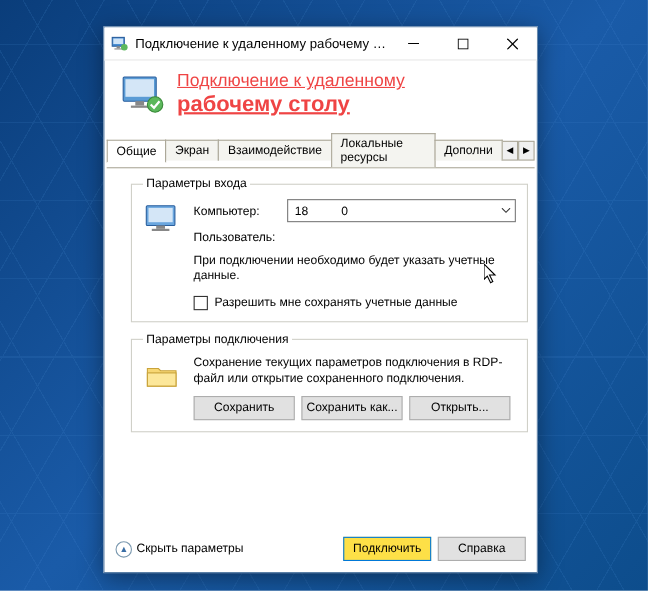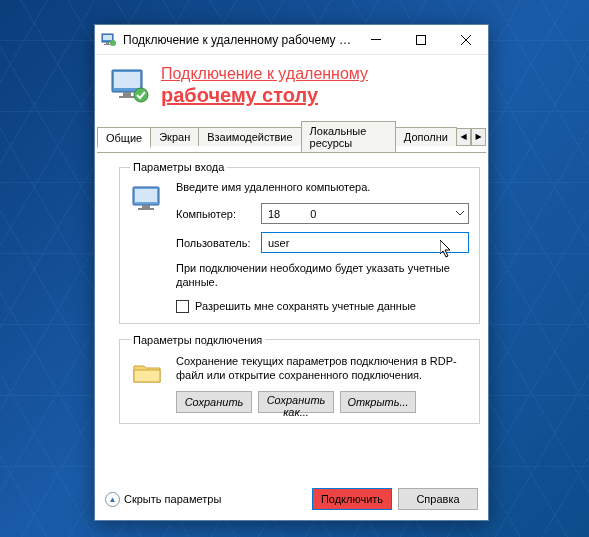--- a/index.html
+++ b/index.html
@@ -36,22 +36,22 @@
   .combo { flex: 1; height: 21px; border: 1px solid #7a7a7a; display: flex; align-items: center; background: #fff; position: relative; }
   .combo-text { flex: 1; padding: 0 6px; font-size: 11px; white-space: nowrap; }
   .combo-btn { width: 17px; height: 100%; display: flex; align-items: center; justify-content: center; border-left: none; cursor: pointer; }
   .textfield { flex: 1; height: 21px; border: 1px solid #0078d7; padding: 0 6px; font-size: 11px; outline: none; }
   .note { font-size: 11px; margin: 6px 0 10px 0; line-height: 1.3; }
   .chk-row { display: flex; align-items: center; gap: 6px; font-size: 11px; }
   .chk { width: 13px; height: 13px; border: 1px solid #333; background: #fff; cursor: pointer; }
   .conn-text { font-size: 11px; line-height: 1.35; margin-bottom: 8px; }
   .conn-buttons { display: flex; gap: 6px; }
   .btn { font-size: 11px; padding: 2px 0; border: 1px solid #adadad; background: #e1e1e1; cursor: pointer; text-align: center; }
-  .btn.default { border: 1px solid #0078d7; background: #ef4444; }
-  .btn-w { width: 76px; height: 22px; font-style: italic; }
+  .btn.default { border: 1px solid #0078d7; background: #fde047; }
+  .btn-w { width: 92px; height: 22px; }
   .footer { padding: 8px 10px 10px 10px; display: flex; align-items: center; }
   .hide-link { display: flex; align-items: center; gap: 4px; font-size: 11px; color: #000; cursor: pointer; }
   .hide-arrow { width: 15px; height: 15px; border: 1px solid #7a98af; border-radius: 50%; display: flex; align-items: center; justify-content: center; font-size: 8px; color: #3a6ea5; background: #fff; }
   .footer-buttons { margin-left: auto; display: flex; gap: 6px; }
   .btn-footer { width: 80px; height: 22px; }
   .cursor { position: absolute; pointer-events: none; }
   .redact { background: #fff; color: #fff; display: inline-block; min-width: 30px; }
 </style>
 </head>
 <body>
@@ -126,37 +126,35 @@
       <div class="fs-row">
         <div class="fs-icon">
           <svg viewBox="0 0 36 36">
               <rect x="3" y="4" width="26" height="18" rx="1" fill="#6aa6de" stroke="#2a5f9e"></rect>
               <rect x="5" y="6" width="22" height="13" fill="#d4e6f7"></rect>
               <rect x="12" y="22" width="8" height="3" fill="#888"></rect>
               <rect x="8" y="25" width="16" height="2" fill="#888"></rect>
             </svg>
         </div>
         <div class="fs-body">
-          <div class="instr">Введите имя удаленного компьютера.</div>
 
           <div class="form-row">
             <div class="form-label">Компьютер:</div>
             <div class="combo">
               <div class="combo-text"><span>18</span><span class="redact">xxxx</span><span>0</span></div>
               <div class="combo-btn">
                   <svg width="8" height="5">
                     <path d="M0 0 L4 4 L8 0" fill="none" stroke="#333"></path>
                   </svg>
                 </div>
             </div>
           </div>
 
           <div class="form-row">
             <div class="form-label">Пользователь:</div>
-            <input class="textfield" type="text" value="user" style="">
           </div>
 
           <div class="note">При подключении необходимо будет указать учетные данные.</div>
 
           <div class="chk-row">
             <div class="chk"></div>
             <span>Разрешить мне сохранять учетные данные</span>
           </div>
         </div>
       </div>

